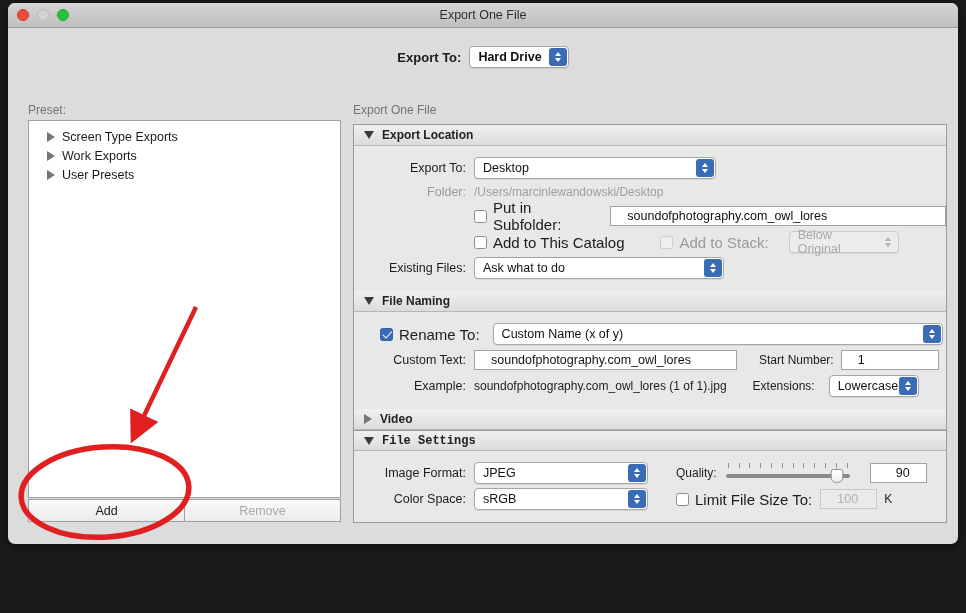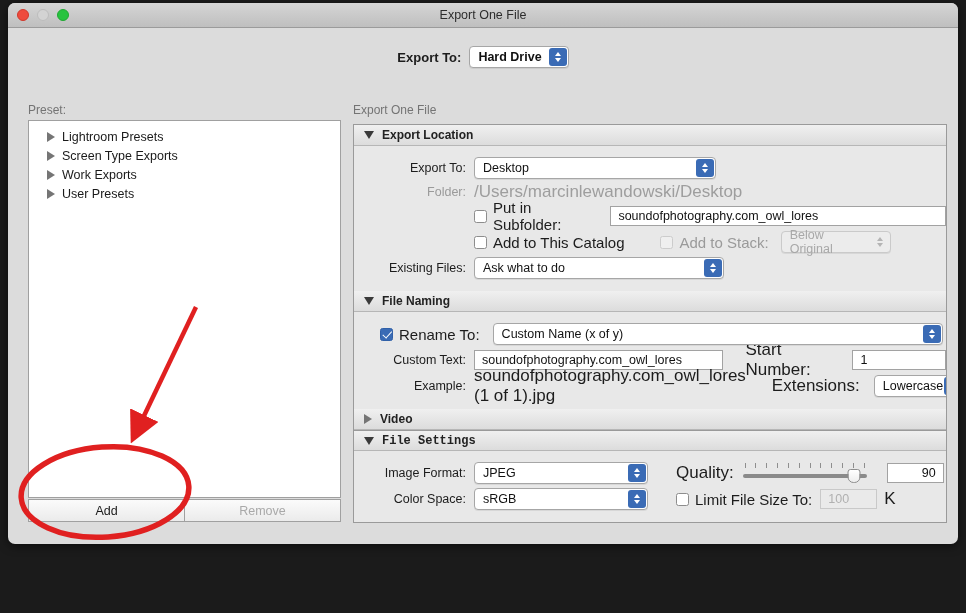--- a/index.html
+++ b/index.html
@@ -119,40 +119,40 @@
   .row { display: flex; align-items: center; height: 26px; }
   .row .rlbl {
     width: 120px; min-width: 120px; text-align: right;
     font-size: 12.5px; color: #1c1c1c; padding-right: 8px;
   }
   .row .rlbl.dim { color: #9a9a9a; }
   .txtfield {
     height: 20px; background: #fff;
     border: 1px solid #a2a2a2;
     font-size: 12.5px; color: #111;
-    display: flex; align-items: center; padding: 0 7px;
+    display: flex; align-items: center; padding: 0 16px;
   }
   .txtfield.dis { background: #eaeaea; border-color: #c9c9c9; color: #b0b0b0; }
   .txtfield.num { justify-content: flex-end; }
   .cbox {
     width: 13px; height: 13px; background: #fff;
     border: 1px solid #8d8d8d; border-radius: 2.5px;
     display: inline-block; position: relative; flex: none;
   }
   .cbox.on { background: #3a6bb5; border-color: #3060a8; }
   .cbox.on::after {
     content: ""; position: absolute; left: 4px; top: .5px;
     width: 3.5px; height: 7.5px;
     border: solid #fff; border-width: 0 1.8px 1.8px 0;
     transform: rotate(42deg);
   }
   .cbox.dis { background: #efefef; border-color: #cccccc; }
   .cb-lbl { font-size: 15px; color: #1c1c1c; margin-left: 6px; }
   .cb-lbl.dim { color: #9a9a9a; }
-  .statictext { font-size: 17px; color: #1c1c1c; }
+  .statictext { font-size: 12px; color: #1c1c1c; }
   .statictext.dim { color: #9e9e9e; }
   
   .slider { position: relative; width: 124px; height: 20px; }
   .slider .ticks {
     position: absolute; top: 0; left: 2px; right: 2px; height: 6px;
     display: flex; justify-content: space-between;
   }
   .slider .ticks i { width: 1px; height: 5px; background: #8e8e8e; display: block; }
   .slider .track {
     position: absolute; top: 11px; left: 0; right: 0;
@@ -215,24 +215,20 @@
           </span>
       </span>
     </div>
 
     <div class="col-label" id="preset-label">Preset:</div>
 
     <div class="preset-box">
       <div style="height:6px"></div>
       <div class="tree-item">
         <span class="tri"></span>
-        <span>Lightroom Presets</span>
-      </div>
-      <div class="tree-item">
-        <span class="tri"></span>
         <span>Screen Type Exports</span>
       </div>
       <div class="tree-item">
         <span class="tri"></span>
         <span>Work Exports</span>
       </div>
       <div class="tree-item">
         <span class="tri"></span>
         <span>User Presets</span>
       </div>
@@ -273,21 +269,21 @@
           <span class="txtfield" style="width:340px; margin-left:8px">
             <span>soundofphotography.com_owl_lores</span>
           </span>
         </div>
         <div class="row">
           <span class="rlbl"></span>
           <span class="cbox"></span>
           <span class="cb-lbl">Add to This Catalog</span>
           <span class="cbox dis" style="margin-left:36px"></span>
           <span class="cb-lbl dim">Add to Stack:</span>
-          <span class="popup plain dis" style="width:110px; margin-left:12px">
+          <span class="popup plain dis" style="width:110px; margin-left:20px">
             <span>Below Original</span>
             <span class="arrows">
                 <i class="up"></i>
                 <i class="dn"></i>
               </span>
           </span>
         </div>
         <div class="row">
           <span class="rlbl">Existing Files:</span>
           <span class="popup" style="width:250px">

